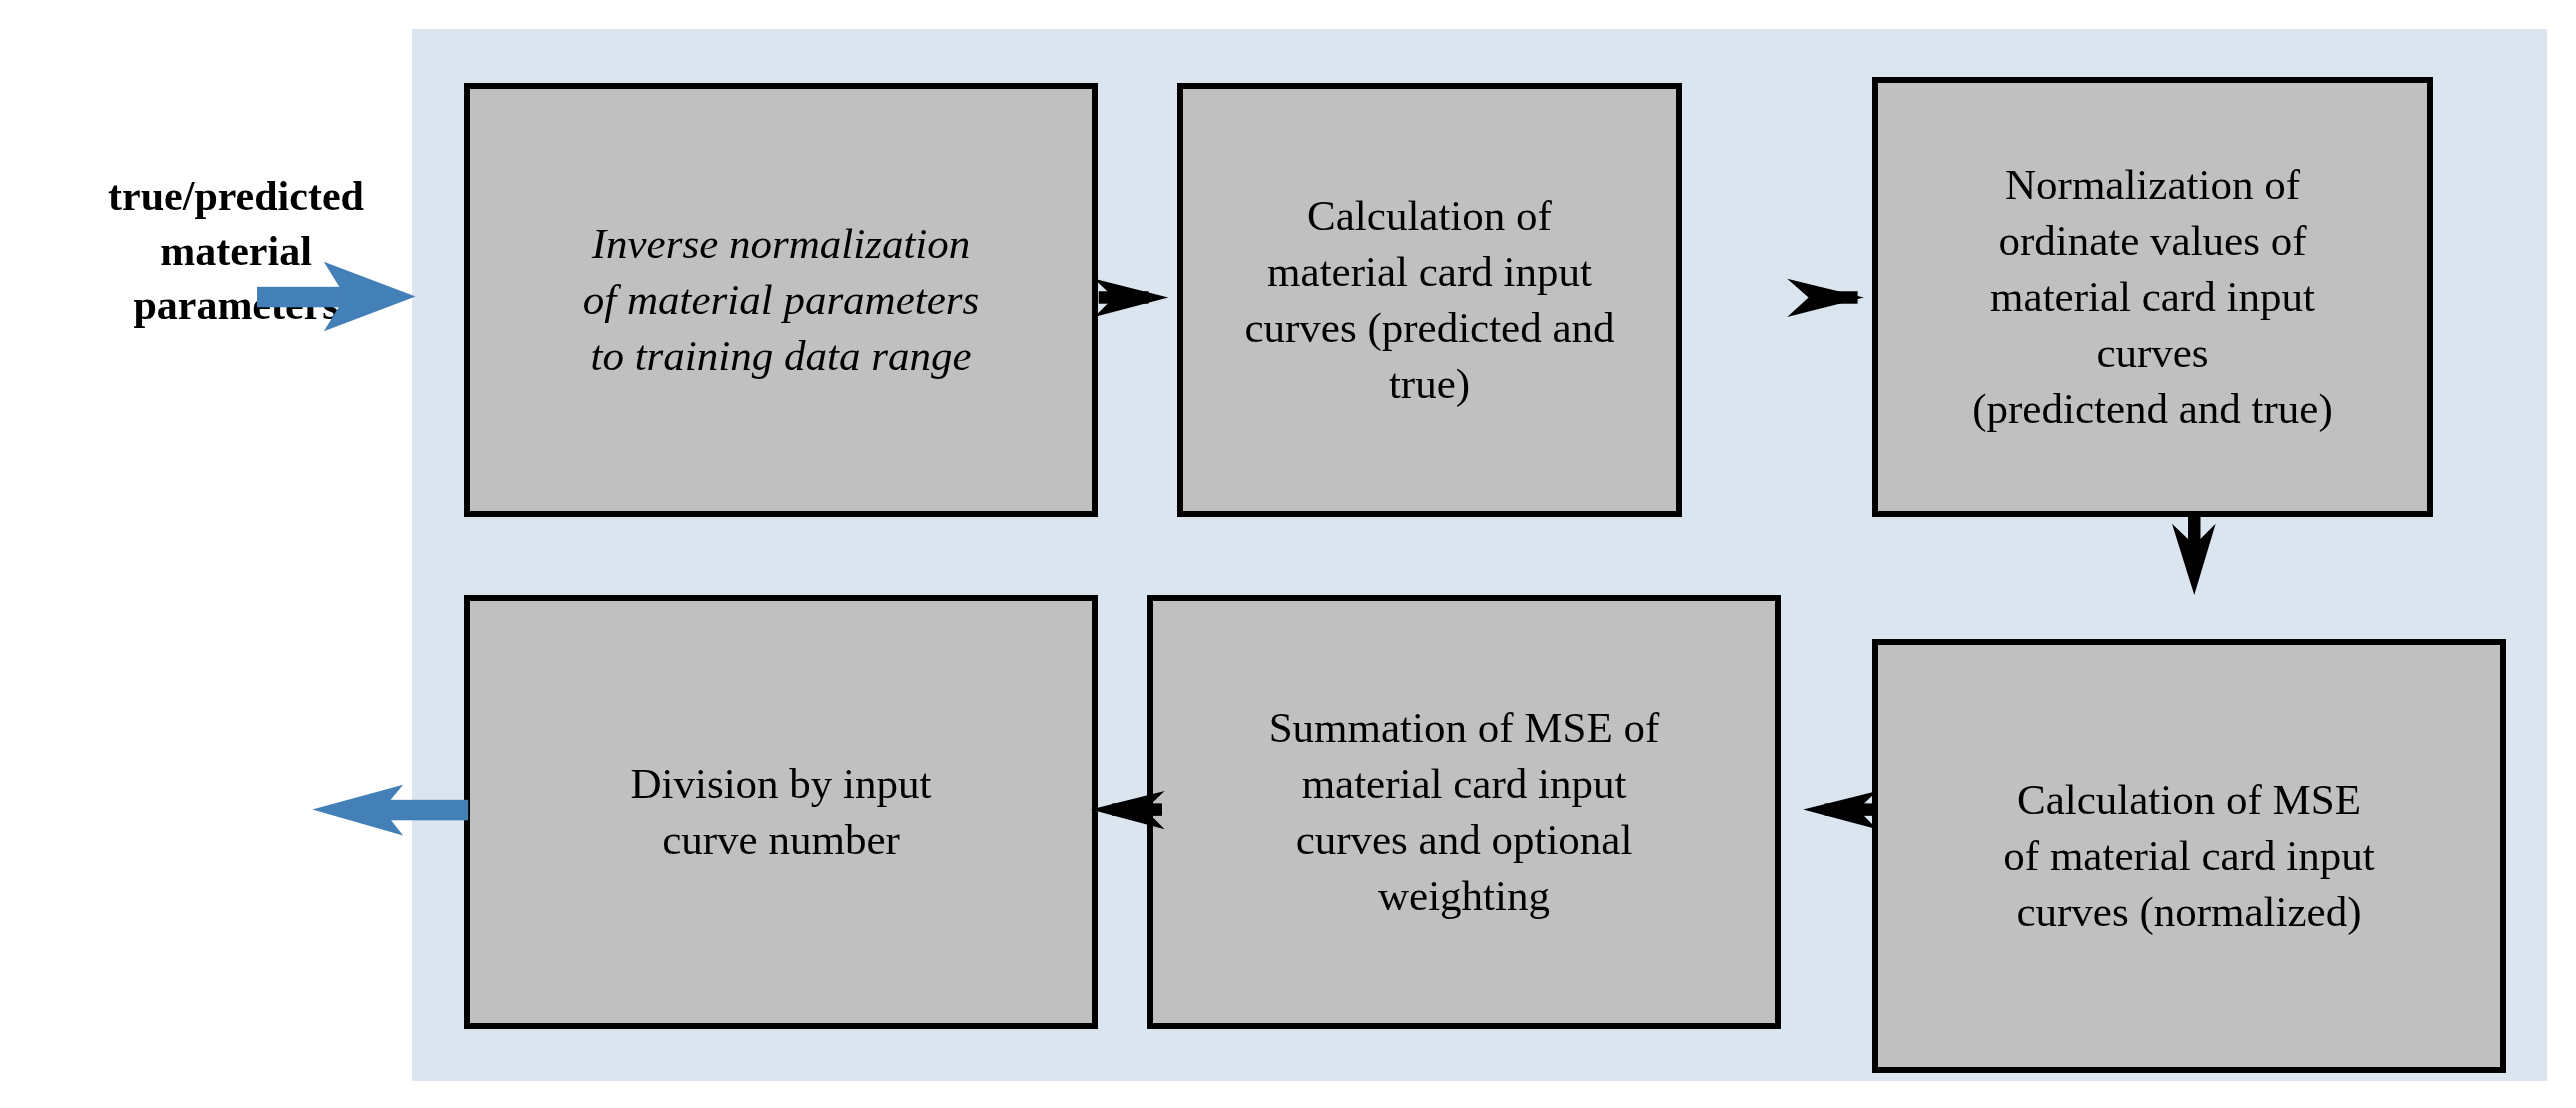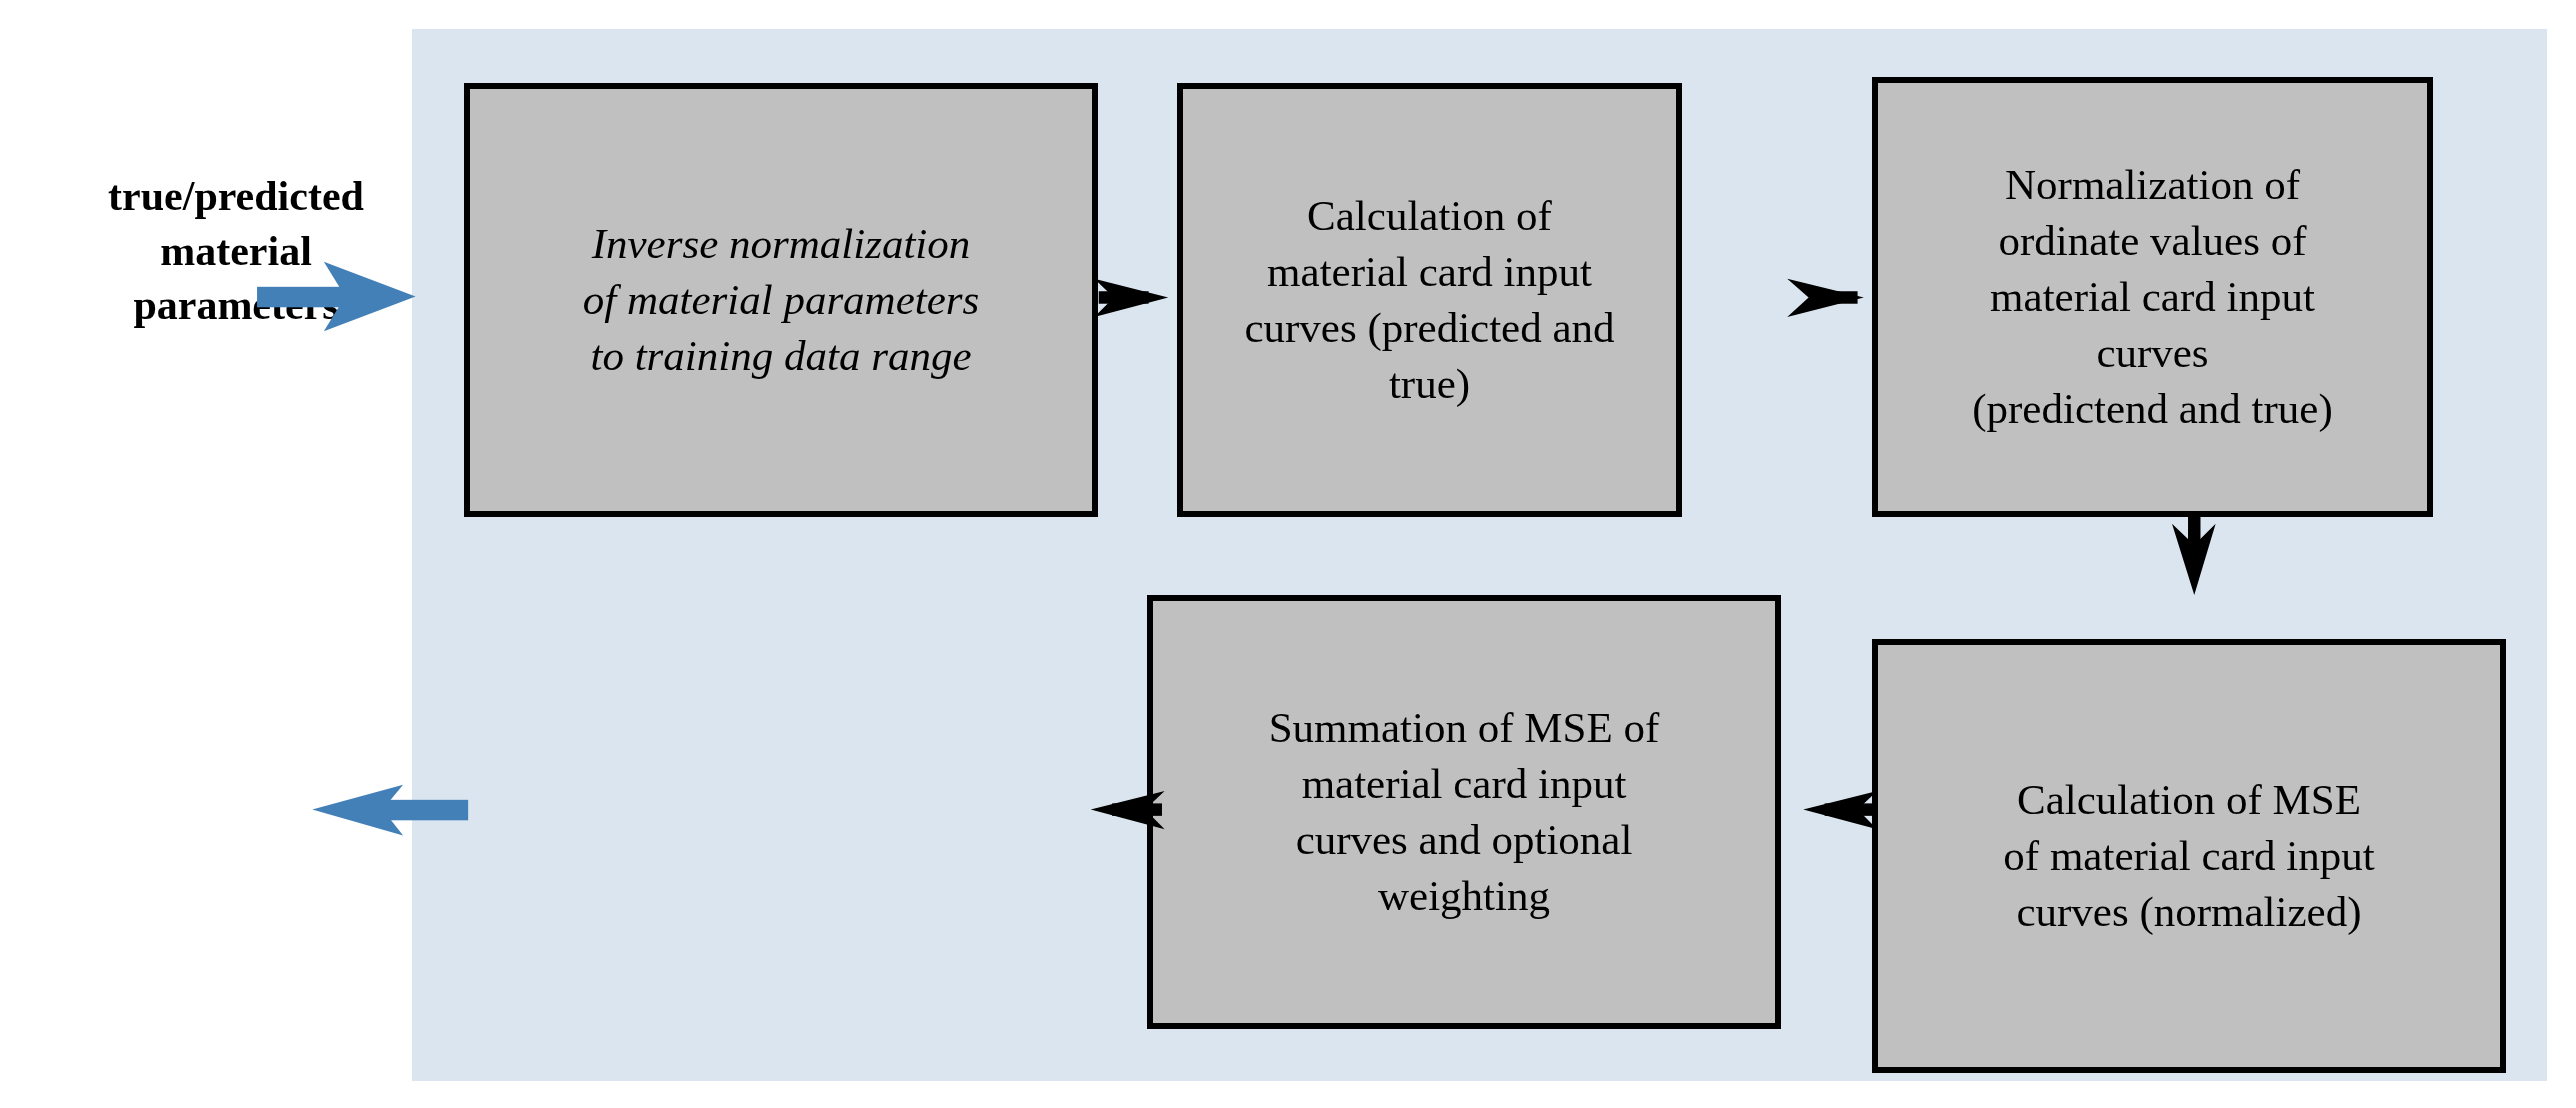--- a/index.html
+++ b/index.html
@@ -93,20 +93,22 @@
 material card input
 curves (predicted and
 true)</div>
 
   <div class="box box-3">Normalization of
 ordinate values of
 material card input
 curves
 (predictend and true)</div>
 
+  <div class="box box-4">Division by input
+curve number</div>
 
   <div class="box box-5">Summation of MSE of
 material card input
 curves and optional
 weighting</div>
 
   <div class="box box-6">Calculation of MSE
 of material card input
 curves (normalized)</div>
 

